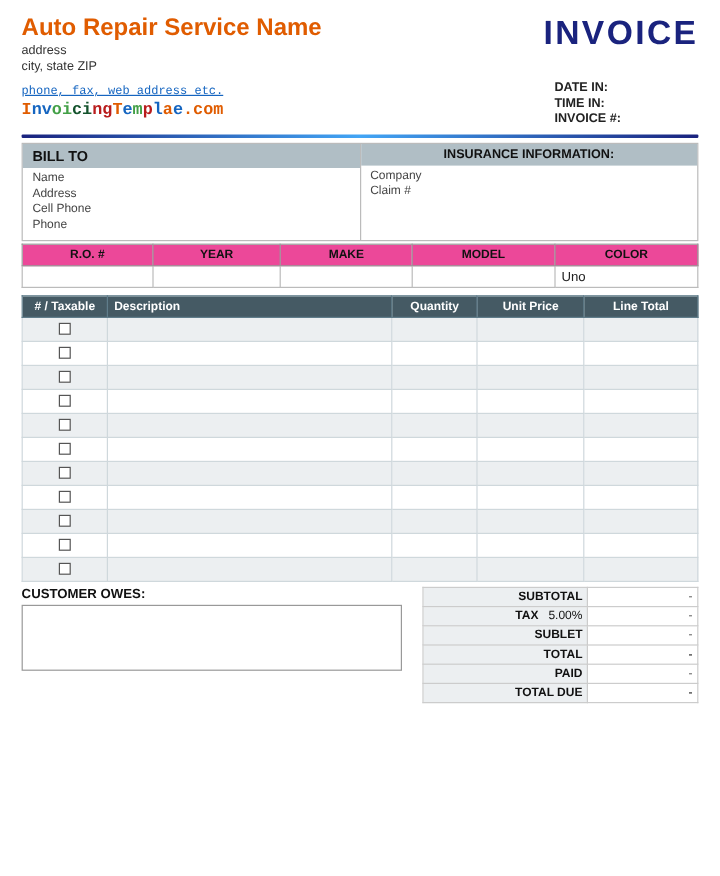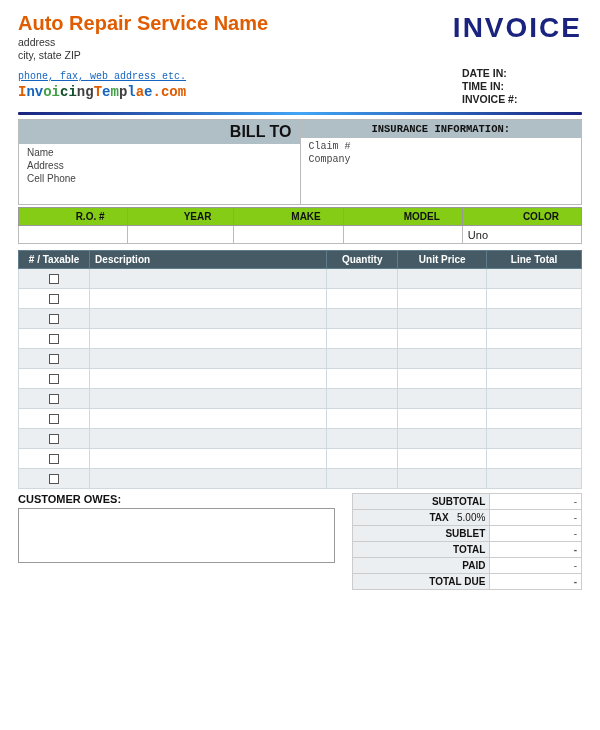--- a/index.html
+++ b/index.html
@@ -67,21 +67,21 @@
       justify-content: center;
     }
     .logo-text {
       font-size: 14px;
       font-weight: bold;
     }
     .logo-inv { color: #e05c00; }
     .logo-oic { color: #1565c0; }
     .logo-ing { color: #43a047; }
     .logo-tem { color: #14532d; }
-    .logo-pla { color: #404040; }
+    .logo-pla { color: #b91c1c; }
     .logo-te { color: #1565c0; }
     .logo-com { color: #e05c00; }
 
     
     .divider {
       height: 3px;
       background: linear-gradient(to right, #1a237e, #42a5f5, #1a237e);
       margin: 6px 0 4px 0;
       border-radius: 1px;
     }
@@ -91,28 +91,27 @@
       display: flex;
       margin-bottom: 2px;
       border: 1px solid #bbb;
     }
     .bill-to-section {
       flex: 1;
       border-right: 1px solid #bbb;
     }
     .insurance-section {
       flex: 1;
-      font-family: Liberation Mono, monospace;
     }
     .section-header {
       background: #b0bec5;
       font-weight: bold;
-      font-size: 16px;
+      font-size: 12px;
       padding: 3px 8px;
-      text-align: right;
+      text-align: left;
       color: #111;
     }
     .section-content {
       padding: 3px 8px 3px 8px;
       font-size: 10px;
       color: #444;
       min-height: 60px;
     }
     .section-content div { margin-bottom: 2px; }
     .field-label {
@@ -127,26 +126,26 @@
     }
 
     
     .vehicle-table {
       width: 100%;
       border-collapse: collapse;
       margin-bottom: 6px;
       margin-top: 2px;
     }
     .vehicle-table th {
-      background: #84cc16;
+      background: #ec4899;
       border: 1px solid #999;
       font-size: 10px;
       font-weight: bold;
       padding: 3px 22px;
-      text-align: right;
+      text-align: center;
       color: #111;
     }
     .vehicle-table td {
       border: 1px solid #bbb;
       min-height: 18px;
       height: 18px;
       padding: 2px 5px;
       background: #fff;
     }
 
@@ -297,27 +296,28 @@
 
 <div class="divider"></div>
 
 <div class="bill-insurance">
   <div class="bill-to-section">
     <div class="section-header">BILL TO</div>
     <div class="section-content">
       <div><span class="field-label">Name</span></div>
       <div><span class="field-label">Address</span></div>
       <div><span class="field-label">Cell Phone</span></div>
+      <div><span class="field-label">Phone</span></div>
     </div>
   </div>
   <div class="insurance-section">
     <div class="section-header insurance-label">INSURANCE INFORMATION:</div>
     <div class="section-content">
+      <div><span class="field-label">Company</span></div>
       <div><span class="field-label">Claim #</span></div>
-      <div><span class="field-label">Company</span></div>
     </div>
   </div>
 </div>
 
 <table class="vehicle-table">
   <thead>
     <tr>
       <th>R.O. #</th>
       <th>YEAR</th>
       <th>MAKE</th>

